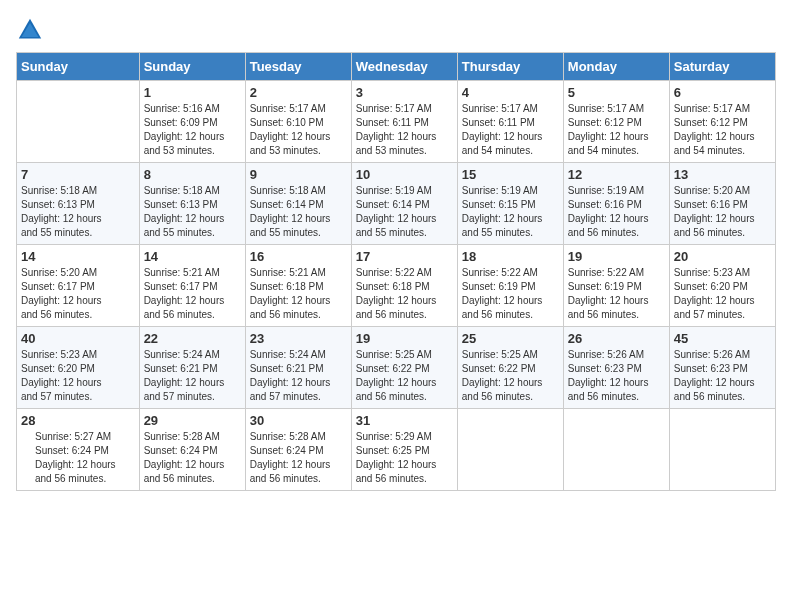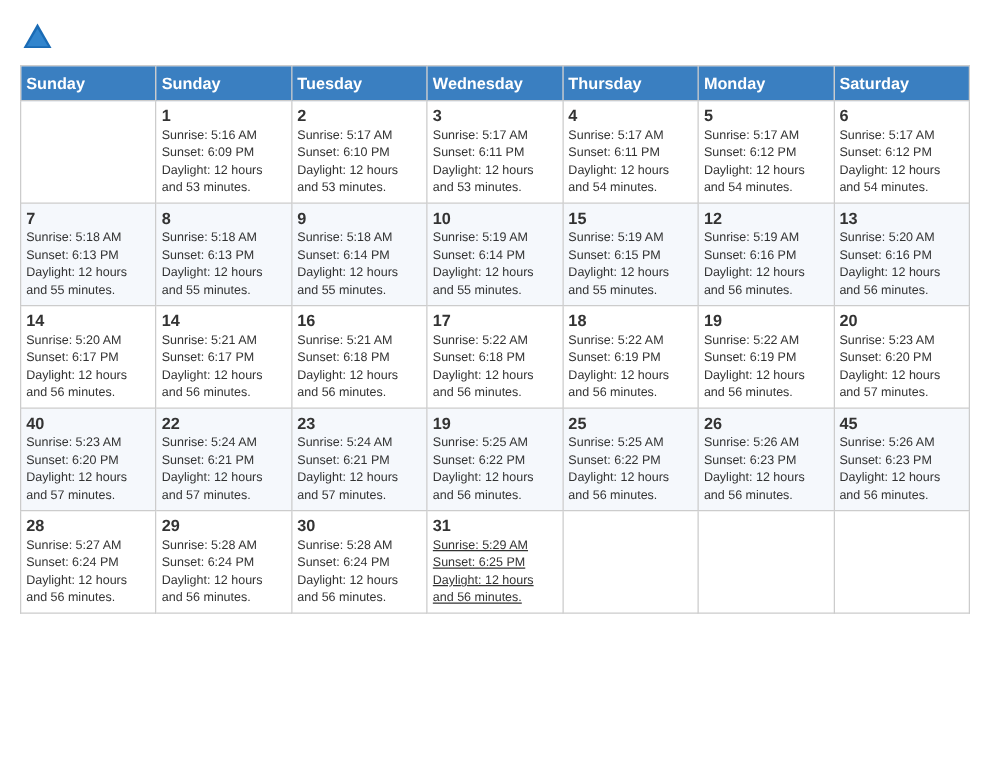--- a/index.html
+++ b/index.html
@@ -314,42 +314,42 @@
           <span class="day-num">45</span>
           <div class="day-info" style="white-space: pre-line;">Sunrise: 5:26 AM
 Sunset: 6:23 PM
 Daylight: 12 hours
 and 56 minutes.</div>
         </td>
       </tr>
       <tr>
         <td>
           <span class="day-num">28</span>
-          <div class="day-info" style="white-space: pre-line;">Sunrise: 5:27 AM
+          <div class="day-info" style="white-space: pre-line; margin-left: 14px;">Sunrise: 5:27 AM
 Sunset: 6:24 PM
 Daylight: 12 hours
 and 56 minutes.</div>
         </td>
         <td>
           <span class="day-num">29</span>
           <div class="day-info" style="white-space: pre-line;">Sunrise: 5:28 AM
 Sunset: 6:24 PM
 Daylight: 12 hours
 and 56 minutes.</div>
         </td>
         <td>
           <span class="day-num">30</span>
           <div class="day-info" style="white-space: pre-line;">Sunrise: 5:28 AM
 Sunset: 6:24 PM
 Daylight: 12 hours
 and 56 minutes.</div>
         </td>
         <td>
           <span class="day-num">31</span>
-          <div class="day-info" style="white-space: pre-line; text-decoration: underline;">Sunrise: 5:29 AM
+          <div class="day-info" style="white-space: pre-line;">Sunrise: 5:29 AM
 Sunset: 6:25 PM
 Daylight: 12 hours
 and 56 minutes.</div>
         </td>
         <td></td>
         <td></td>
         <td></td>
       </tr>
     </tbody>
 </table>

